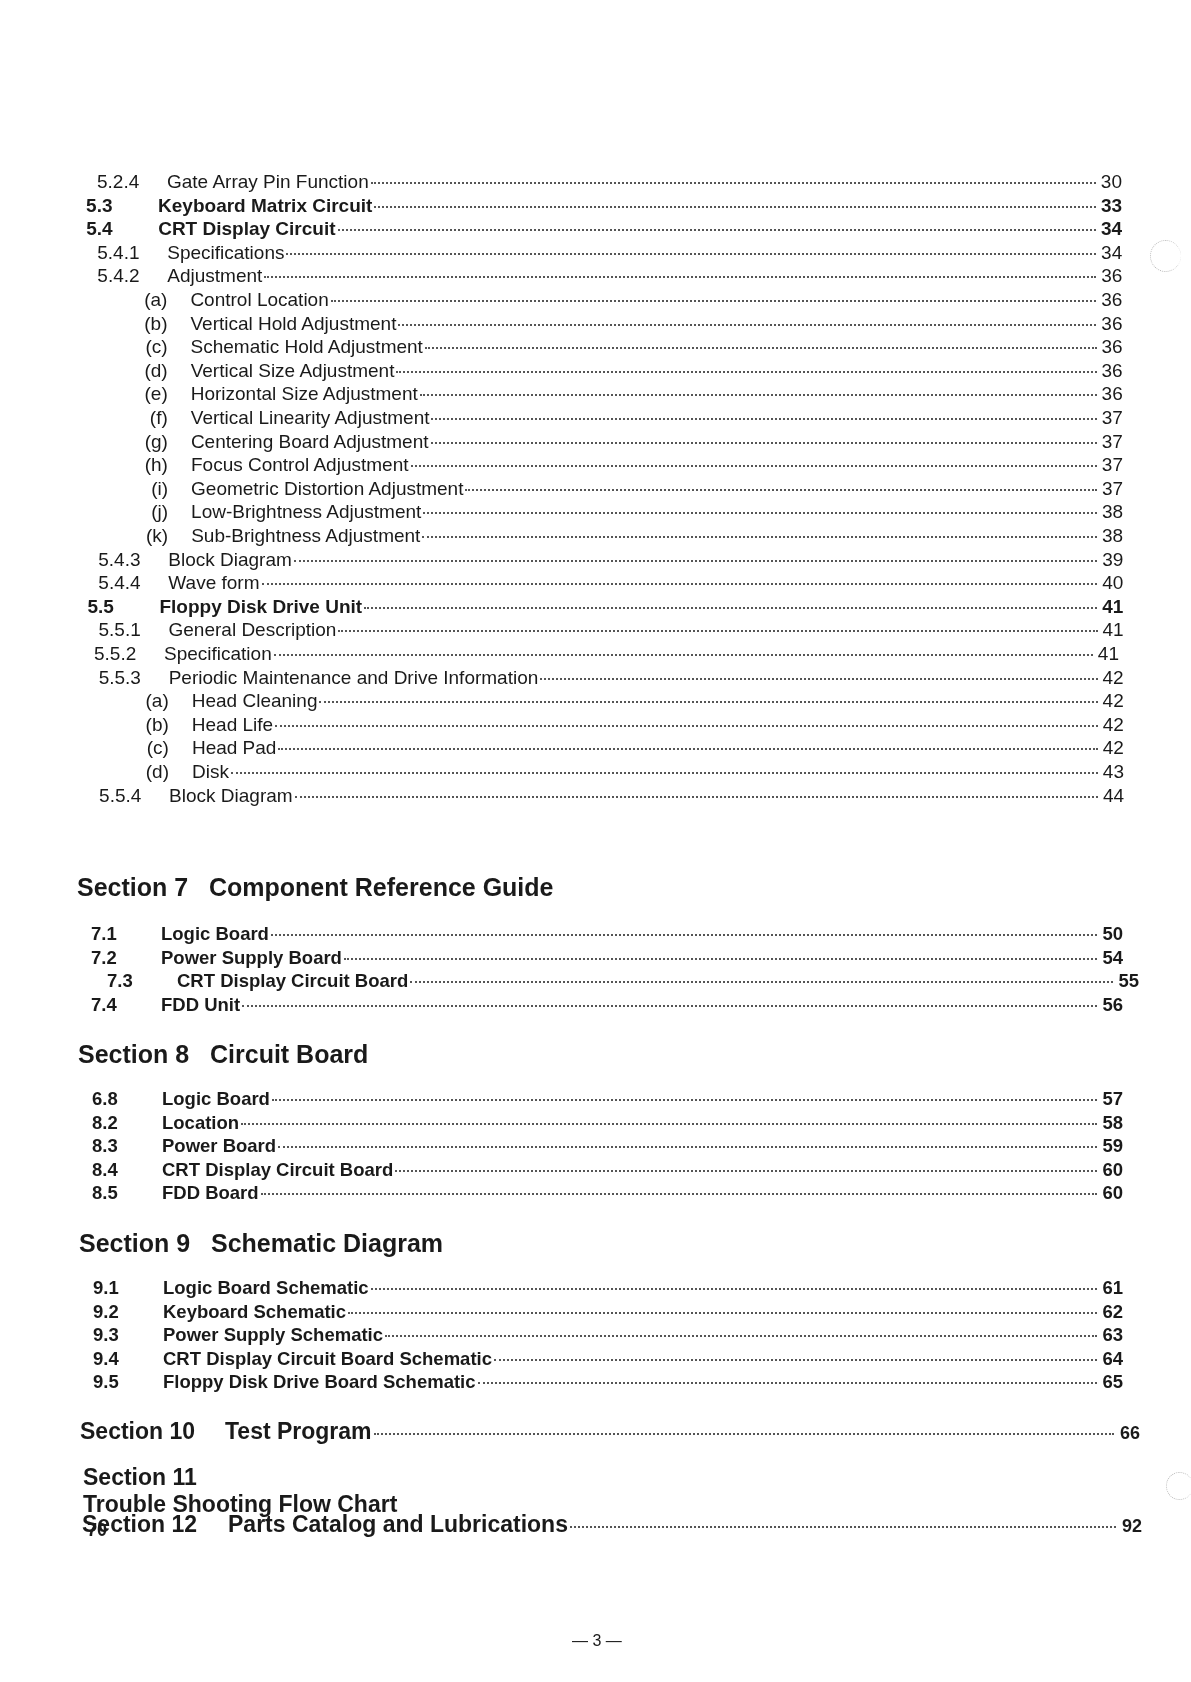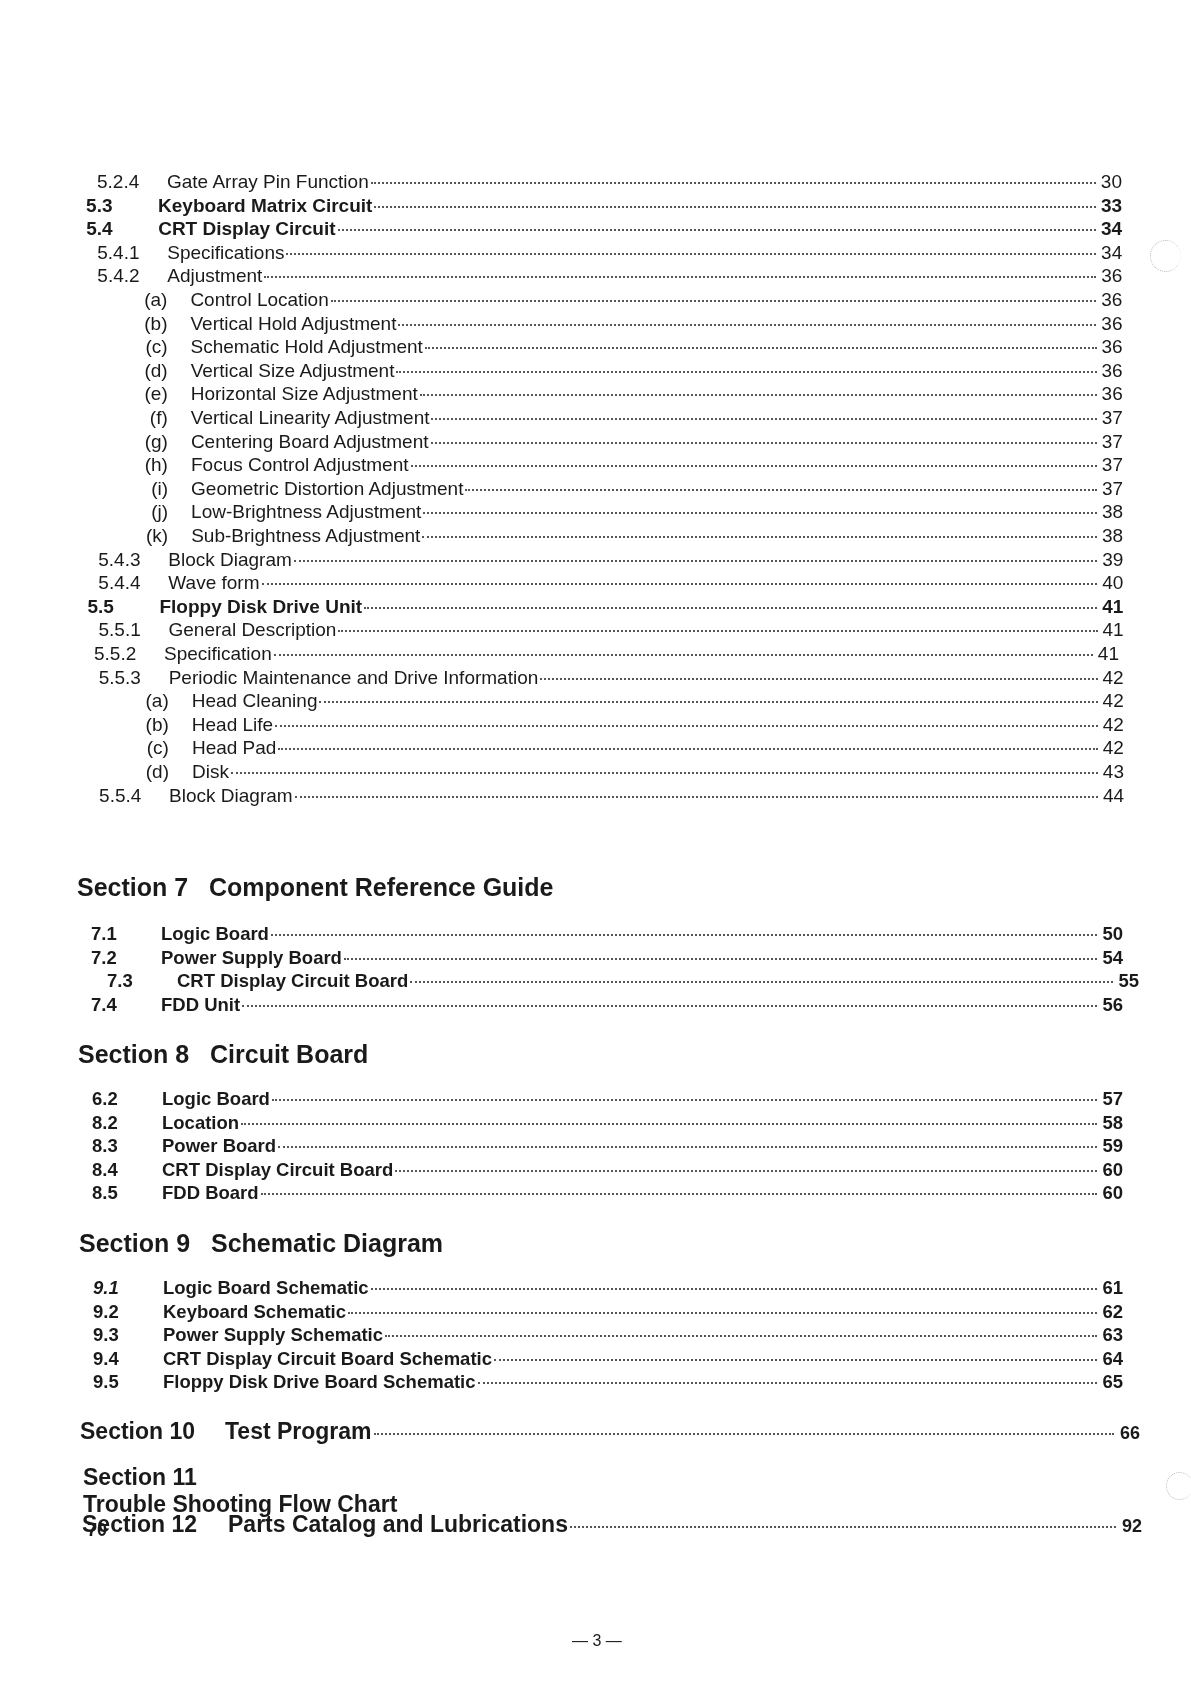--- a/index.html
+++ b/index.html
@@ -234,21 +234,21 @@
         <span class="leader"></span>
         <span class="page-num">56</span>
       </div>
     </div>
 
   <div class="sec-head" style="left:78px; top:1040px;">
     <span class="num">Section 8</span><span>Circuit Board</span>
   </div>
   <div id="s8">
       <div class="row b2" style="left: 92px; top: 1088px; width: 1031px;">
-        <span class="num" style="width: 70px;">6.2</span>
+        <span class="num" style="width: 70px;">6.8</span>
         <span class="title">Logic Board</span>
         <span class="leader"></span>
         <span class="page-num">57</span>
       </div>
       <div class="row b2" style="left: 92px; top: 1111.5px; width: 1031px;">
         <span class="num" style="width: 70px;">8.2</span>
         <span class="title">Location</span>
         <span class="leader"></span>
         <span class="page-num">58</span>
       </div>
@@ -270,21 +270,21 @@
         <span class="leader"></span>
         <span class="page-num">60</span>
       </div>
     </div>
 
   <div class="sec-head" style="left:79px; top:1229px;">
     <span class="num">Section 9</span><span>Schematic Diagram</span>
   </div>
   <div id="s9">
       <div class="row b2" style="left: 93px; top: 1277px; width: 1030px;">
-        <span class="num" style="width: 70px; font-style: italic;">9.1</span>
+        <span class="num" style="width: 70px;">9.1</span>
         <span class="title">Logic Board Schematic</span>
         <span class="leader"></span>
         <span class="page-num">61</span>
       </div>
       <div class="row b2" style="left: 93px; top: 1300.5px; width: 1030px;">
         <span class="num" style="width: 70px;">9.2</span>
         <span class="title">Keyboard Schematic</span>
         <span class="leader"></span>
         <span class="page-num">62</span>
       </div>

